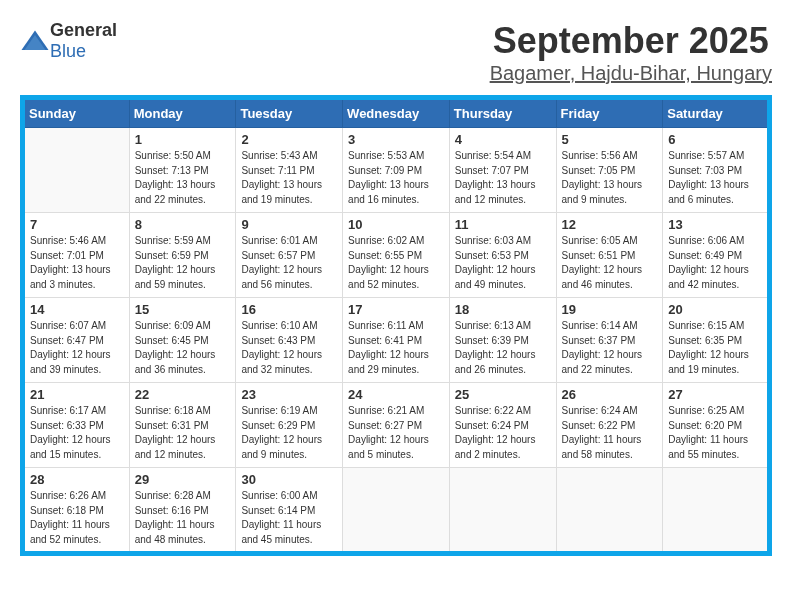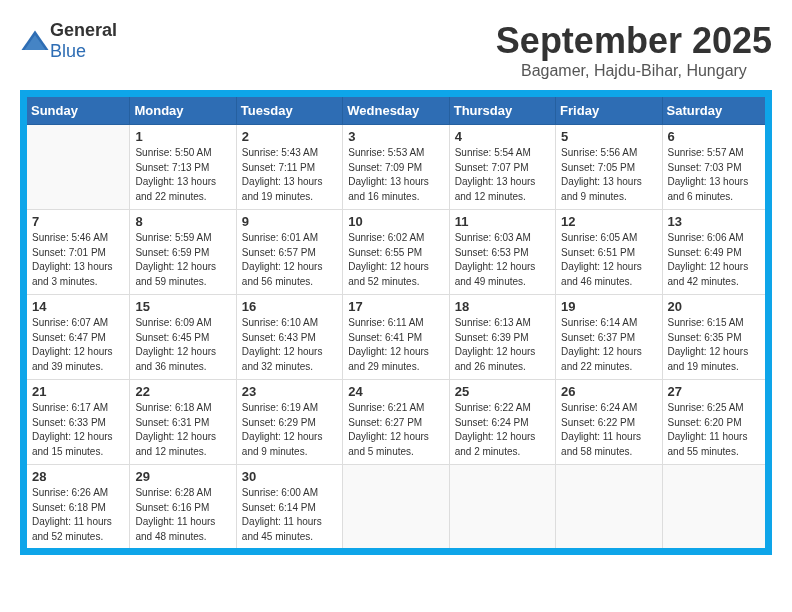--- a/index.html
+++ b/index.html
@@ -36,27 +36,28 @@
     }
     .title-block {
       text-align: center;
     }
     .month-title {
       font-size: 36px;
       font-weight: bold;
       color: #333;
     }
     .location-title {
-      font-size: 16px;
+      font-size: 20px;
       color: #555;
+      text-decoration: underline;
     }
     table {
       width: 100%;
       border-collapse: collapse;
-      border: 7px solid #0ea5e9;
+      border: 5px solid #0ea5e9;
     }
     thead tr {
       background: #2e6db4;
     }
     thead th {
       color: #fff;
       font-size: 13px;
       font-weight: bold;
       padding: 6px 4px;
       text-align: left;

